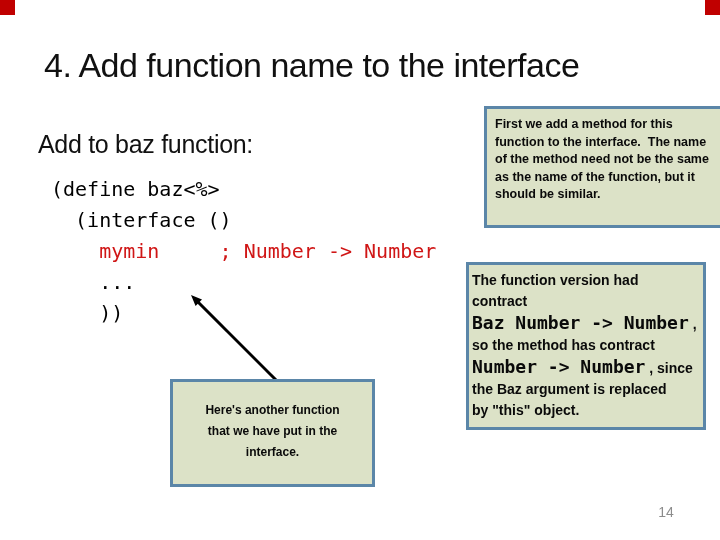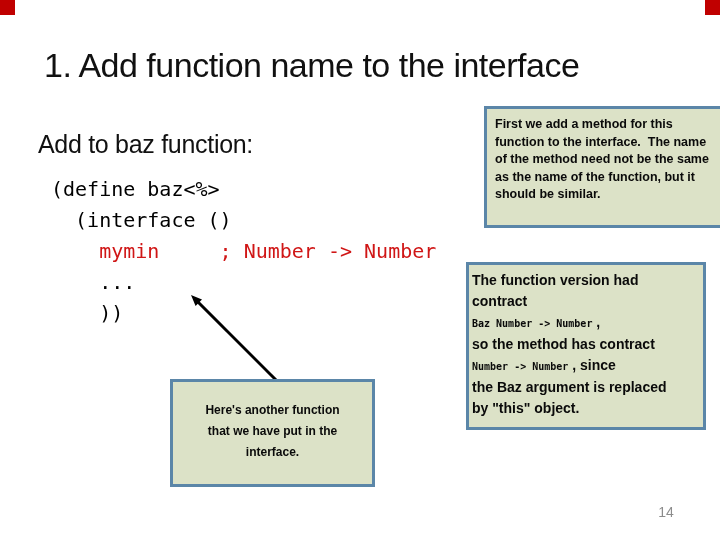--- a/index.html
+++ b/index.html
@@ -33,40 +33,40 @@
   .callout .line{white-space:pre;}
   .callout .code-seg{font-family:"DejaVu Sans Mono",monospace;font-weight:bold;}
   .callout.box1{
     left:446px;top:106px;width:259px;height:122px;
     padding:7px 8px;font-size:12.5px;line-height:17.6px;margin-left:38px;
   }
   .callout.box2{
     left:466px;top:262px;width:240px;height:168px;
     padding:5px 3px;font-size:14px;line-height:21px;
   }
-  .callout.box2 .code-seg{font-size:10px;}
+  .callout.box2 .code-seg{font-size:18px;}
   .callout.box3{
     left:170px;top:379px;width:205px;height:108px;
     padding:18px 8px 8px 8px;font-size:12px;line-height:21px;text-align:center;
   }
   .connector{position:absolute;left:0;top:0;width:720px;height:540px;pointer-events:none;}
   .page-number{
     position:absolute;left:652px;top:504px;width:28px;text-align:center;
     font-size:14px;color:#8c8c8c;
   }
 </style>
 </head>
 <body>
 
 <div class="slide">
 
   <div class="corner-marker left"></div>
   <div class="corner-marker right"></div>
 
-  <h1 class="title">1. Add function name to the interface</h1>
+  <h1 class="title">4. Add function name to the interface</h1>
 
   <div class="subheading">Add to baz function:</div>
 
   <div class="code">
       <div class="line"><span>(define baz&lt;%&gt;</span></div>
       <div class="line"><span>  (interface ()</span></div>
       <div class="line red"><span>    mymin     ; Number -&gt; Number</span></div>
       <div class="line"><span>    ...</span></div>
       <div class="line"><span>    ))</span></div>
     </div>

